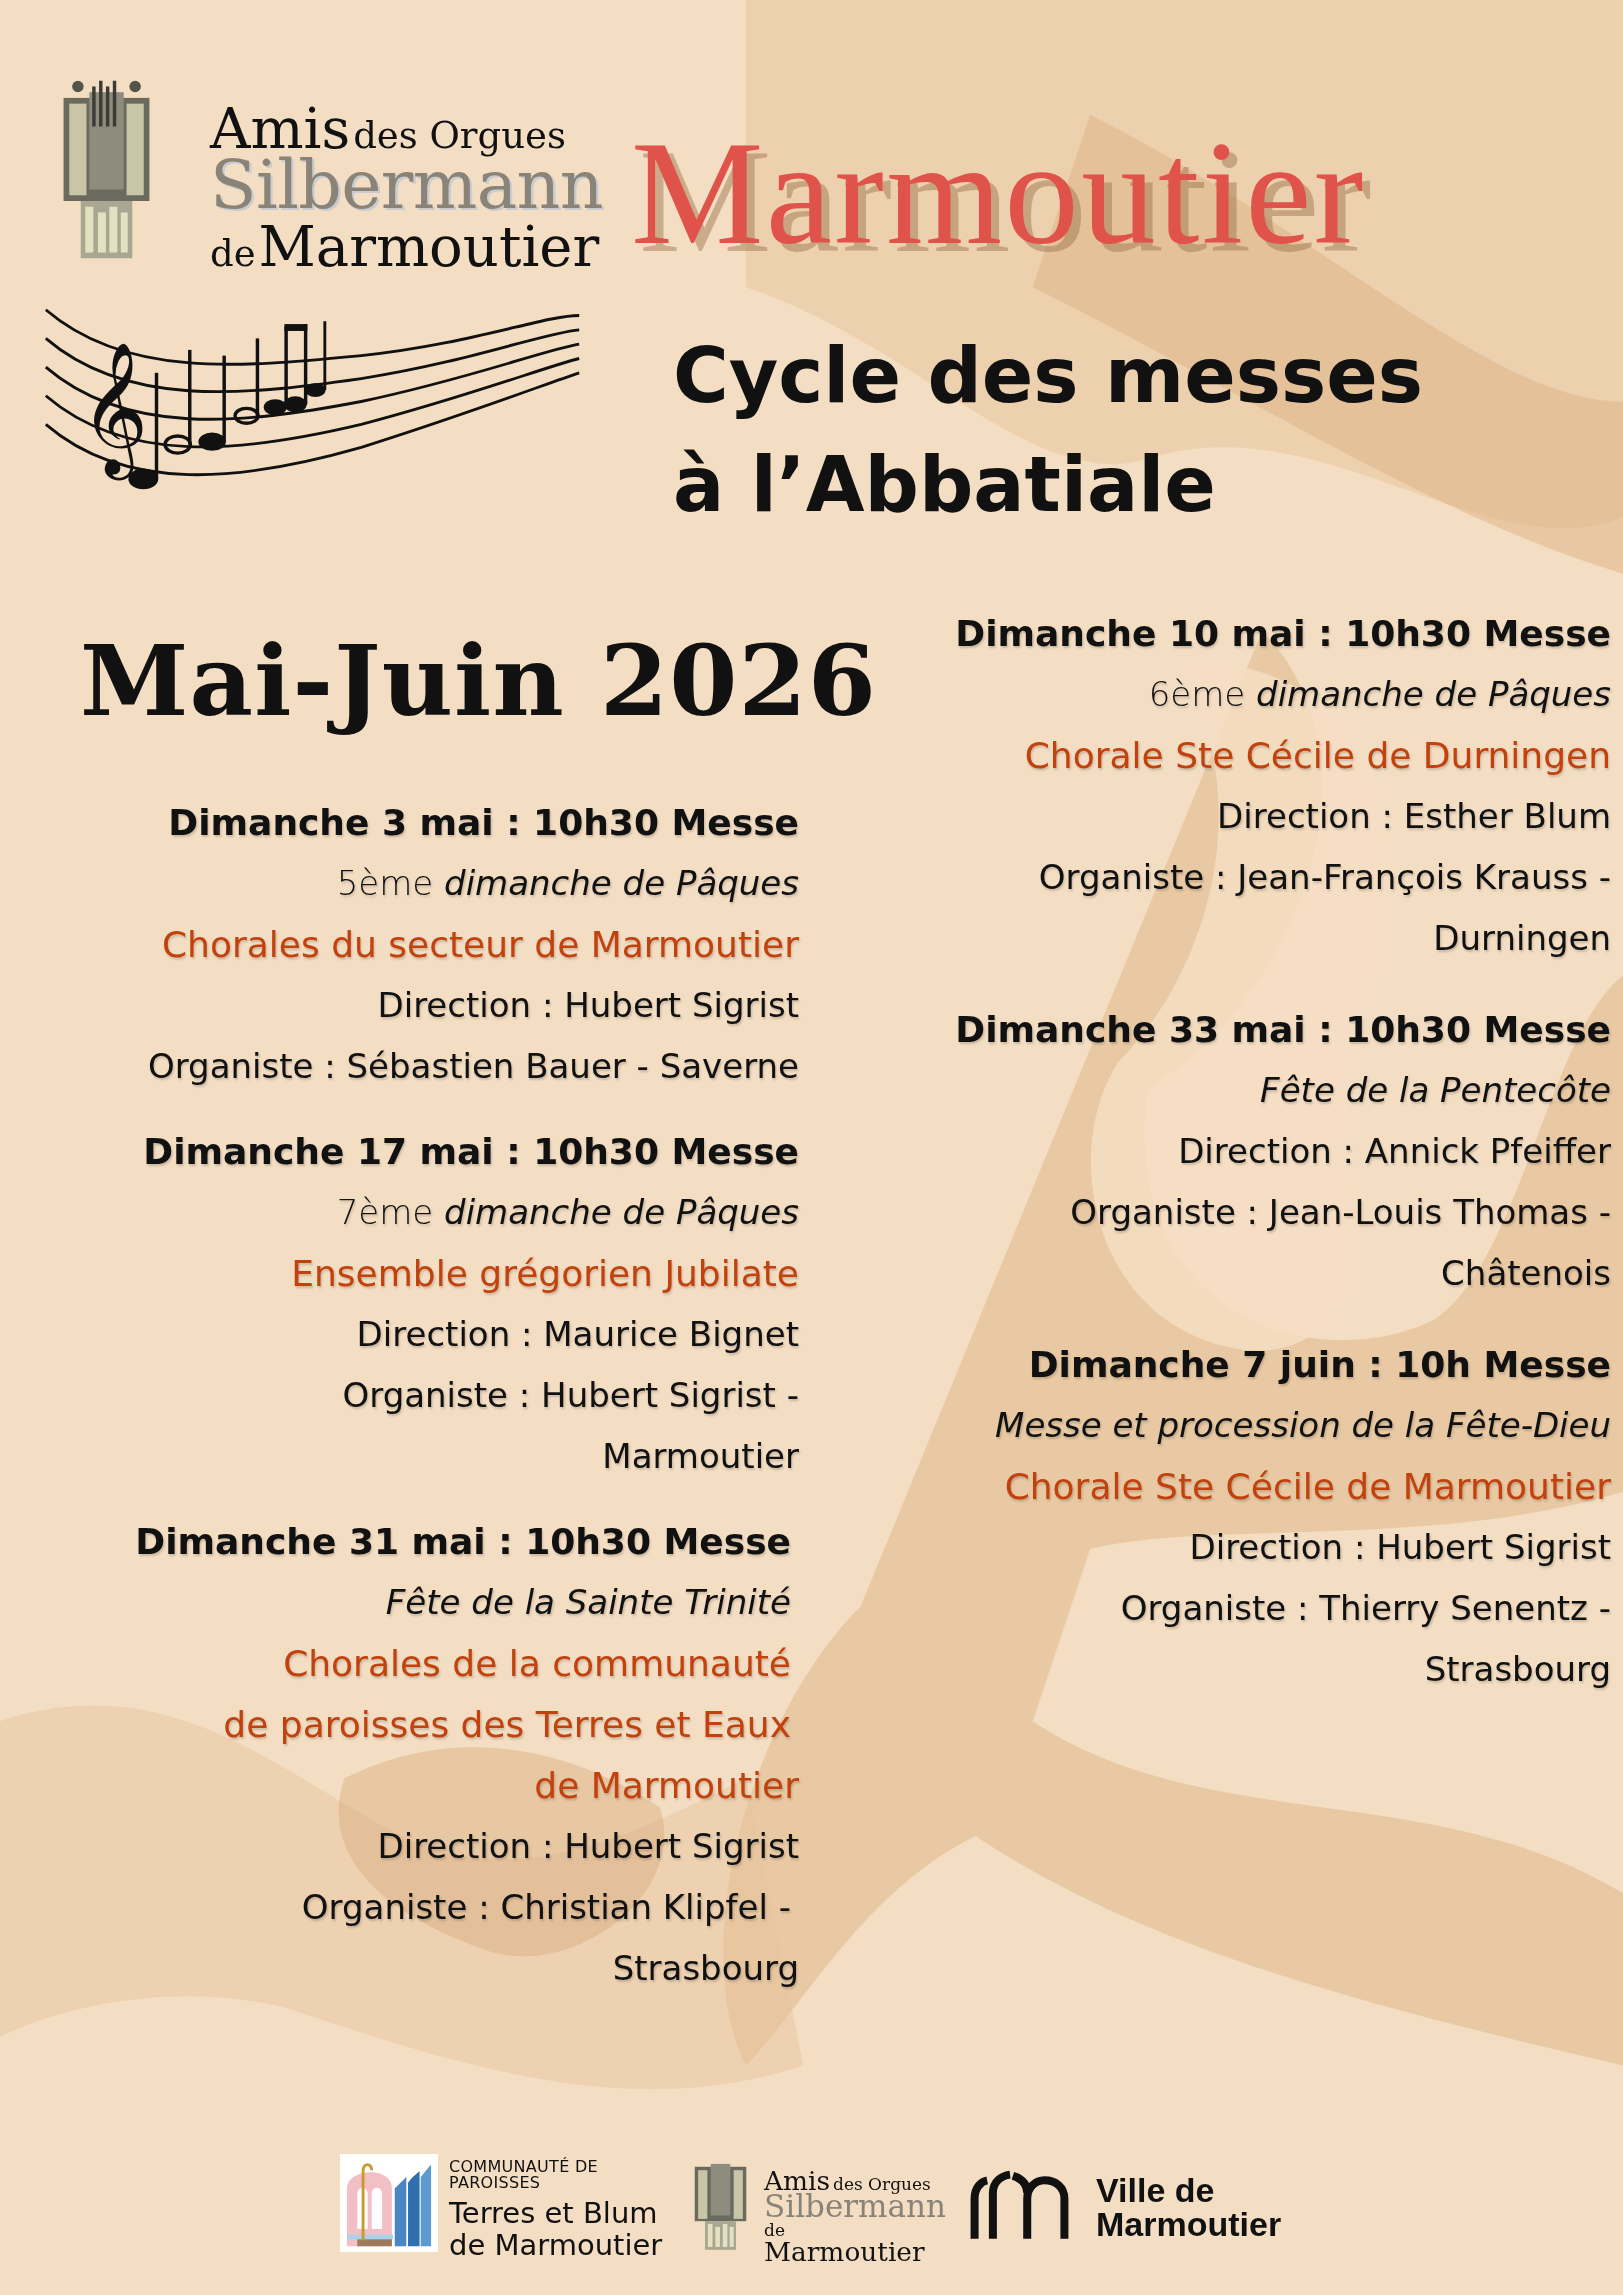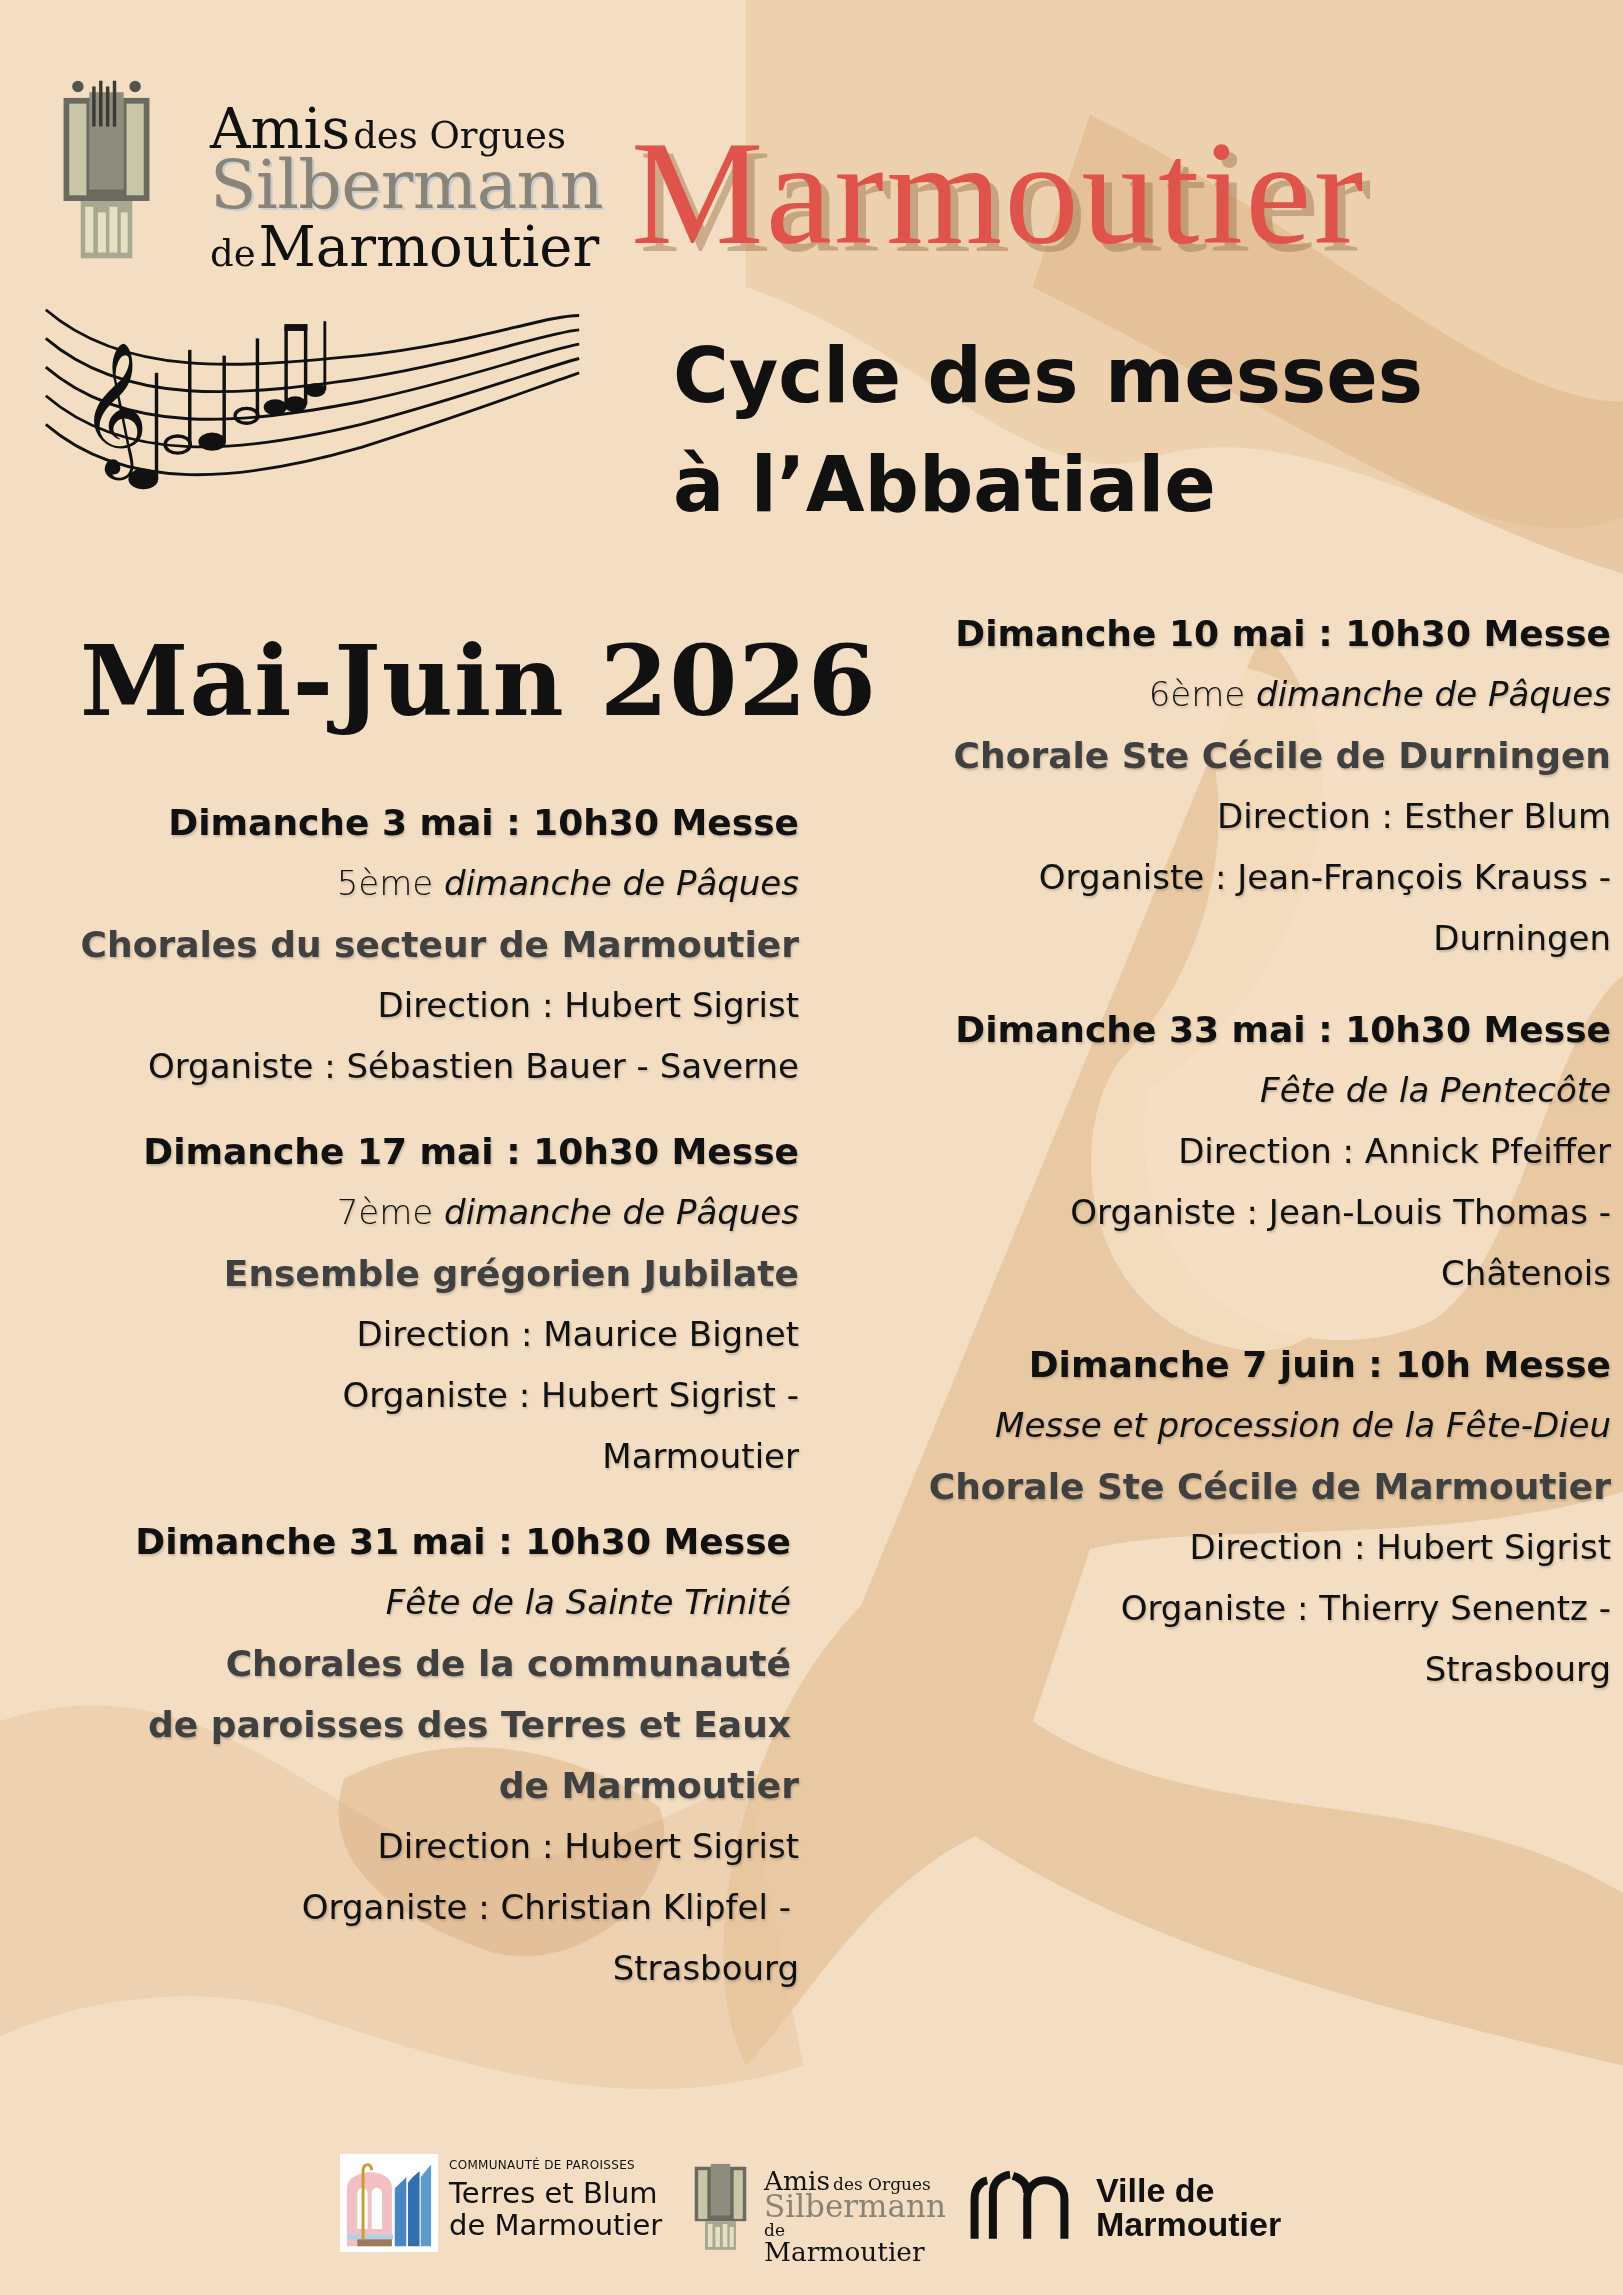--- a/index.html
+++ b/index.html
@@ -30,29 +30,29 @@
 
   .period { left:80px; top:623px; font-family:"DejaVu Serif", serif; font-weight:bold; font-size:98px; color:#111; letter-spacing:1.1px; }
 
   .col { position:absolute; z-index:2; font-family:"DejaVu Sans", sans-serif; font-size:34px; line-height:61px; }
   .col.left { right:824px; top:792px; text-align:right; width:803px; }
   .col.right { left:865px; top:603px; text-align:right; width:746px; }
   .event { margin-bottom:30px; text-shadow:1.1px 1.7px 2.3px rgba(0,0,0,0.18); }
   .ev-date { font-weight:bold; font-size:36px; }
   .ev-feast { font-style:italic; font-weight:300; }
   .ev-feast .up { font-style:normal; }
-  .ev-choir { color:#404040; font-weight:bold; font-size:36px; }
+  .ev-choir { color:#c2410c; font-weight:normal; font-size:36px; }
   .ev-line { font-weight:normal; }
   .col.left .event { margin-bottom:24px; }
 
   
   .footer-parish { left:340px; top:2154px; width:333px; height:98px; }
   .parish-img { position:absolute; left:0; top:0; width:98px; height:98px; background:#fff; }
   .parish-text { position:absolute; left:109px; top:4.6px; line-height:1; }
-  .pt-small { font-size:12px; font-family:"DejaVu Sans", sans-serif; letter-spacing:0.3px; }
+  .pt-small { font-size:16px; font-family:"DejaVu Sans", sans-serif; letter-spacing:0.3px; }
   .pt-big1 { font-family:"DejaVu Sans", sans-serif; font-size:29px; margin-top:8px; }
   .pt-big2 { font-family:"DejaVu Sans", sans-serif; font-size:29px; margin-top:3.4px; }
 
   .footer-amis { left:689px; top:2155px; width:241px; height:98px; }
   .fa-organ { position:absolute; left:0; top:0; width:63px; height:98px; }
   .fa-text { position:absolute; left:75px; top:12.6px; font-family:"DejaVu Serif", serif; line-height:1; }
   .fa-amis { font-size:26.4px; }
   .fa-des { font-size:17px; }
   .fa-silber { display:block; font-size:31px; color:#8a8378; margin-top:-3.4px; }
   .fa-de { font-size:17px; }

